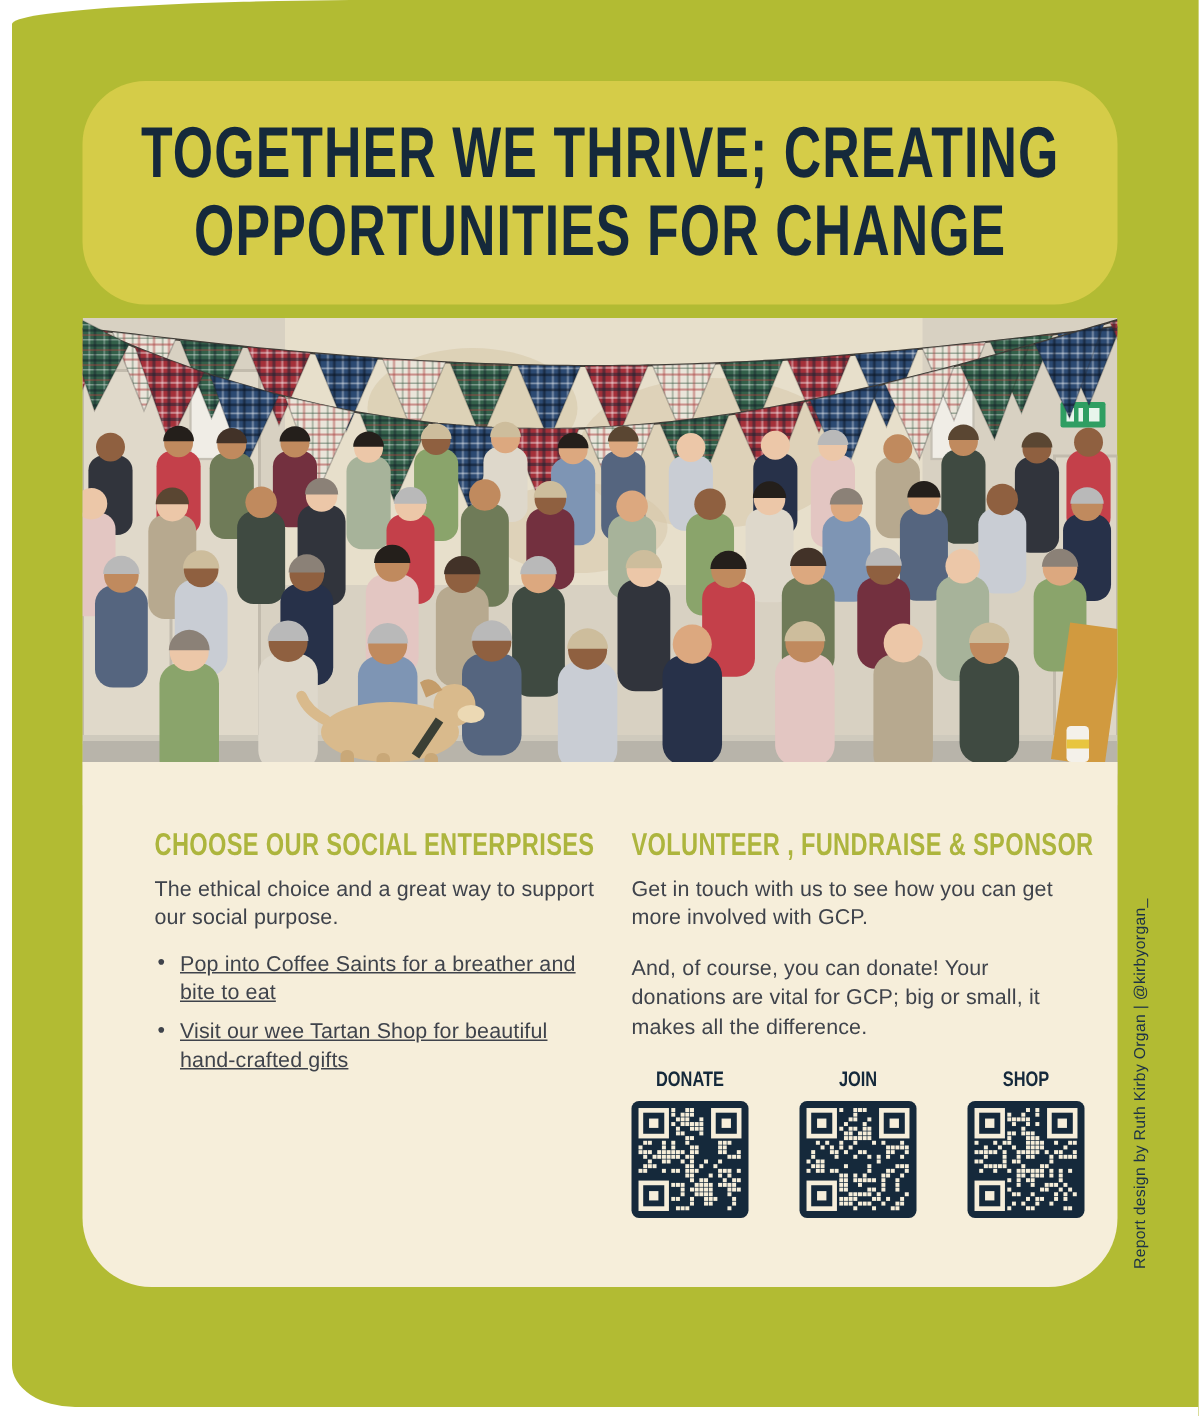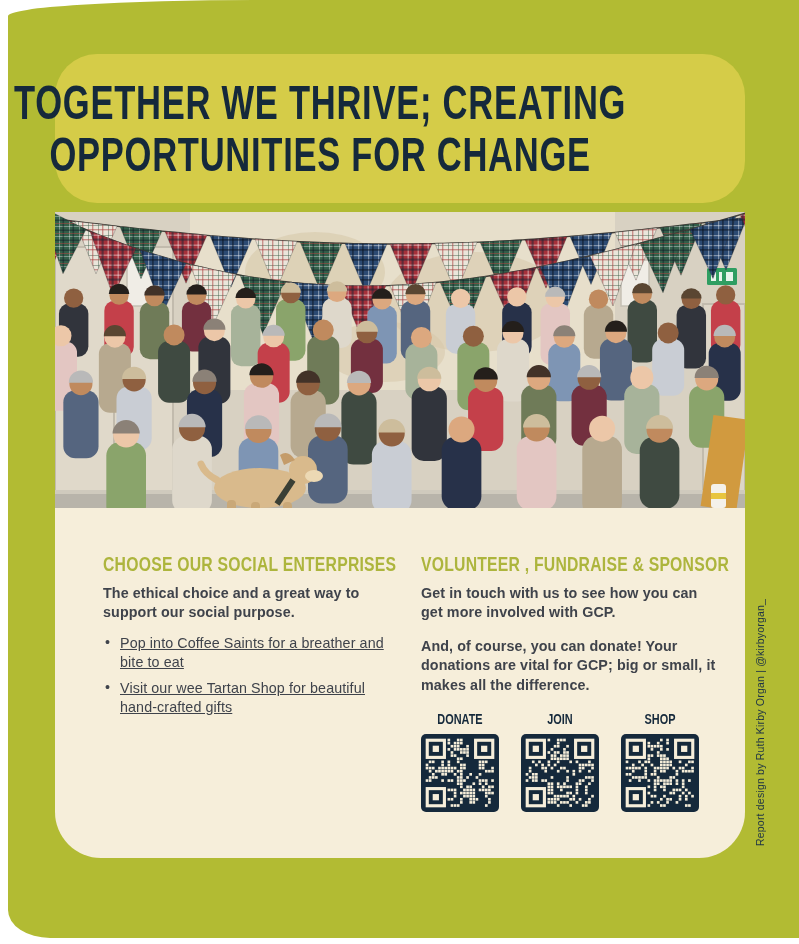--- a/index.html
+++ b/index.html
@@ -11,21 +11,21 @@
   .bg-green{
     position:absolute;left:8px;top:0;right:0;bottom:6px;
     background:var(--background_green,#b2bb33);
     border-top-left-radius:250px 16px;
     border-bottom-left-radius:42px 28px;
   }
   .banner{
     position:absolute;left:55px;top:54px;width:690px;height:149px;
     background:var(--banner_yellow,#d5cc48);
     border-radius:42px;
-    display:flex;align-items:center;justify-content:flex-end;
+    display:flex;align-items:center;justify-content:center;
   }
   .banner-title{
     transform:scaleX(.72);
     text-align:center;white-space:nowrap;
     font-weight:700;font-size:48px;line-height:1.07;
     letter-spacing:1px;
     color:var(--navy,#15293b);
   }
   .photo{position:absolute;left:55px;top:212px;width:690px;height:325px;overflow:hidden;}
   .photo svg{display:block;width:100%;height:100%;}
@@ -37,26 +37,26 @@
   .col{position:absolute;top:44px;}
   .col-left{left:48px;width:302px;}
   .col-right{left:366px;width:298px;}
   .section-heading{
     margin:0;font-size:21px;font-weight:700;white-space:nowrap;
     color:var(--heading_olive,#adb53d);
     transform:scaleX(.75);transform-origin:left center;
     letter-spacing:.3px;
   }
   .body-text{font-size:14.3px;line-height:1.34;color:#3f434b;letter-spacing:.1px;}
-  .col p{margin:8px 0 0;font-weight:bold;}
+  .col p{margin:8px 0 0;}
   .col-right p + p{margin-top:15px;}
   .bullet-list{list-style:none;margin:12px 0 0;padding:0;text-decoration:underline;}
   .bullet-list li{position:relative;padding-left:17px;margin-bottom:6px;}
   .bullet-list li::before{content:"\2022";position:absolute;left:2px;top:-1px;color:#3f434b;}
-  .qr-row{display:flex;gap:22px;margin-top:16px;}
+  .qr-row{display:flex;gap:34px;margin-top:16px;}
   .qr-card{width:78px;text-align:center;}
   .qr-label{
     font-size:14px;font-weight:700;white-space:nowrap;
     color:var(--navy,#15293b);
     transform:scaleX(.78);margin-bottom:7px;
   }
   .qr{
     width:78px;height:78px;display:block;border-radius:5px;
     background:var(--navy,#15293b);
   }

